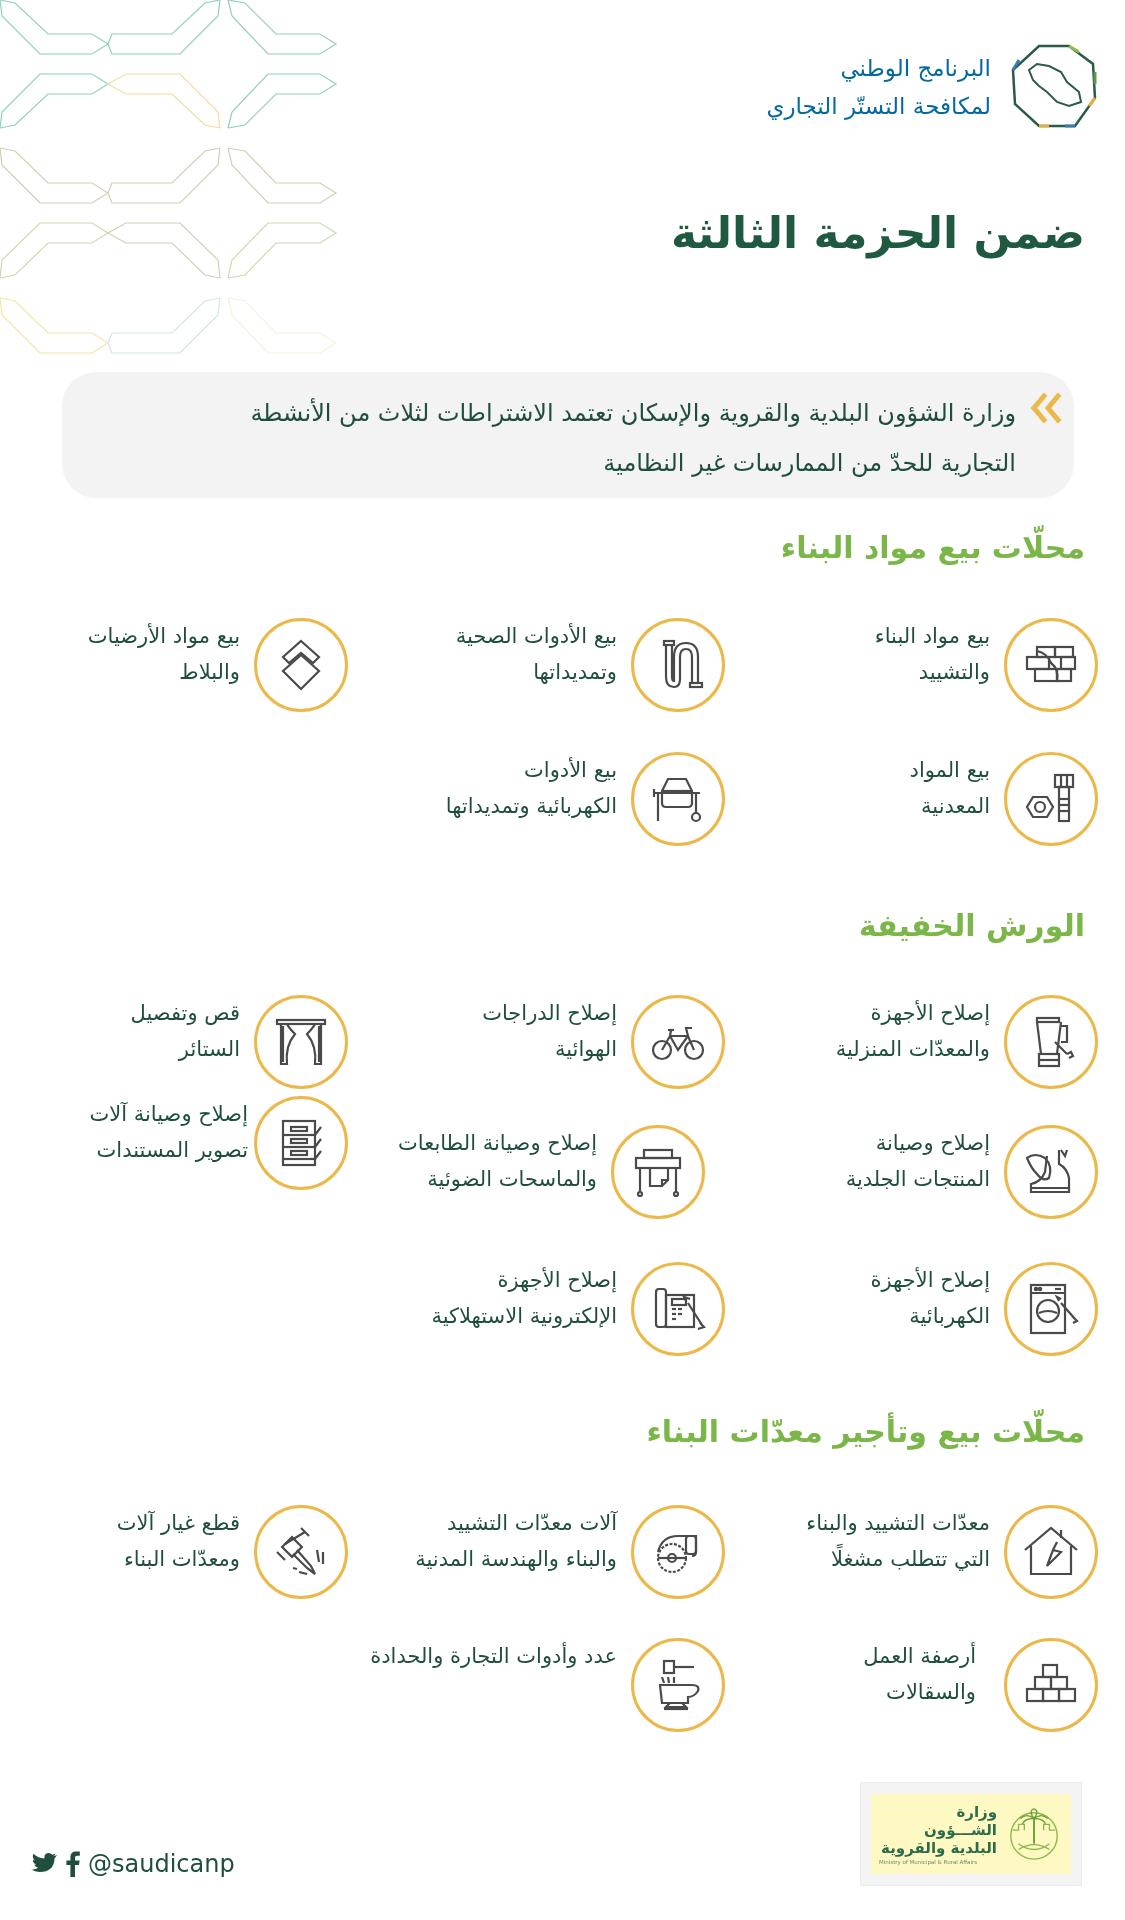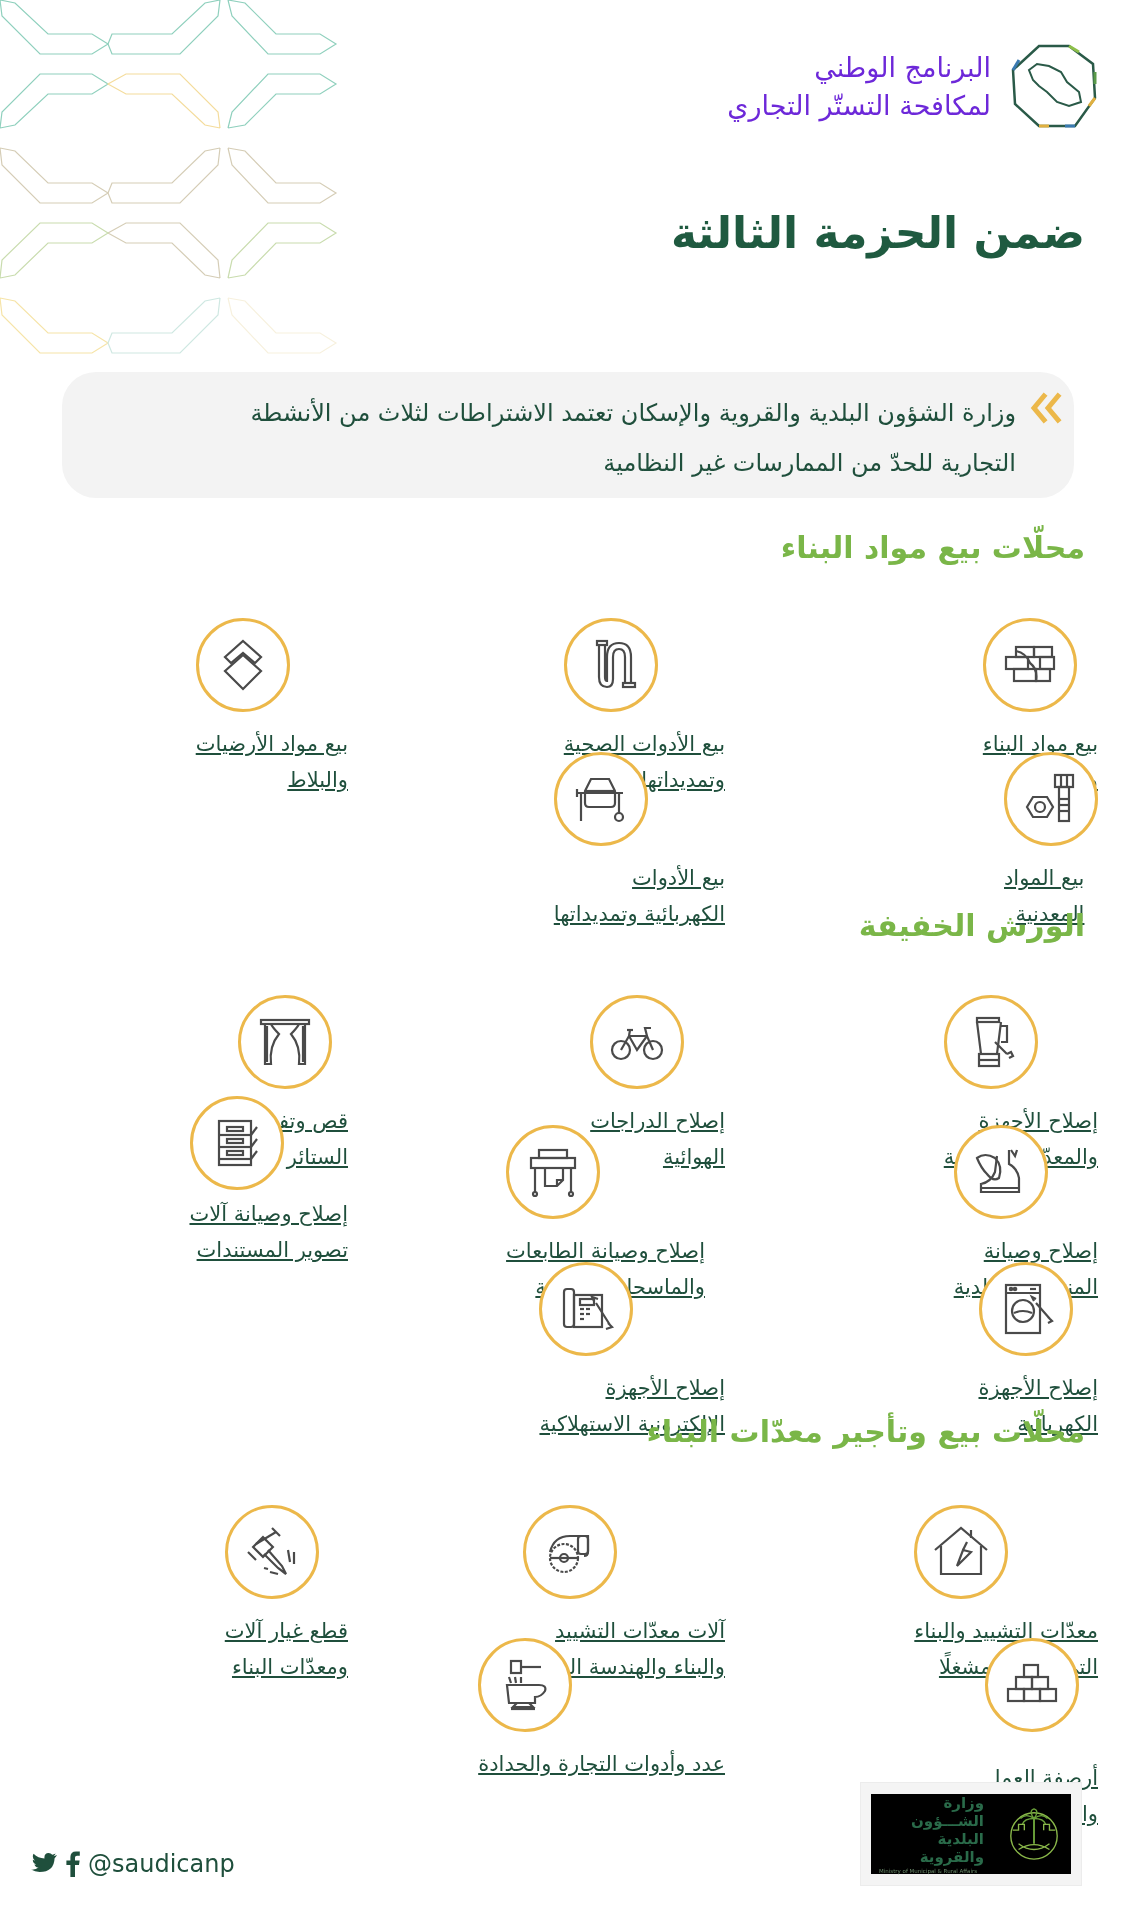--- a/index.html
+++ b/index.html
@@ -3,39 +3,39 @@
 <meta charset="utf-8">
 <style>
   * { box-sizing: border-box; margin: 0; padding: 0; }
   html, body { width: 1125px; height: 1920px; background: #ffffff; overflow: hidden; }
   body { position: relative; font-family: "DejaVu Sans", "Liberation Sans", sans-serif; color: #1f4f3c; }
 
   .pattern { position: absolute; left: 0; top: 0; width: 360px; height: 360px; }
 
   .logo { position: absolute; right: 26px; top: 42px; display: flex; align-items: center; gap: 18px; flex-direction: row; }
   .logo-mark { width: 90px; height: 90px; }
-  .logo-text { text-align: right; color: #6d28d9; font-size: 27px; line-height: 38px; }
+  .logo-text { text-align: right; color: #0369a1; font-size: 23px; line-height: 38px; }
 
   .title { position: absolute; right: 40px; top: 200px; text-align: right; color: #1f5a40; font-weight: bold; font-size: 44px; line-height: 66px; }
 
   .intro { position: absolute; left: 62px; top: 372px; width: 1012px; height: 126px; background: #f3f3f3; border-radius: 34px; padding: 14px 28px 0 60px; }
   .intro-chevron { position: absolute; right: 8px; top: 18px; width: 40px; height: 36px; }
   .intro-text { position: absolute; right: 58px; top: 16px; left: 30px; text-align: right; font-size: 24px; line-height: 50px; color: #1f4f3c; }
 
   .section-title { position: absolute; right: 40px; color: #7ab648; font-weight: bold; font-size: 30px; text-align: right; }
 
-  .item { position: absolute; display: flex; flex-direction: column; align-items: flex-end; gap: 14px; text-decoration: underline; }
+  .item { position: absolute; display: flex; flex-direction: row; align-items: flex-start; gap: 14px; }
   .circle { width: 94px; height: 94px; border-radius: 50%; border: 3px solid #ecb84a; display: flex; align-items: center; justify-content: center; flex-shrink: 0; background: #fff; }
   .circle svg { width: 60px; height: 60px; }
   .item-text { text-align: right; font-size: 21px; line-height: 36px; color: #1f4f3c; white-space: nowrap; }
 
   .footer-social { position: absolute; left: 30px; top: 1850px; display: flex; direction: ltr; align-items: center; gap: 8px; color: #1f4f3c; font-size: 24px; }
   .footer-social svg { width: 28px; height: 26px; }
   .ministry { position: absolute; left: 860px; top: 1782px; width: 222px; height: 104px; background: #f4f4f4; border: 1px solid #ececec; display: flex; flex-direction: row; align-items: center; justify-content: center; gap: 10px; padding: 8px; }
-  .ministry-inner { background: #000000; width: 200px; height: 80px; display: flex; align-items: center; gap: 21px; padding: 4px 8px; }
+  .ministry-inner { background: #fef9c3; width: 200px; height: 80px; display: flex; align-items: center; gap: 8px; padding: 4px 8px; }
   .ministry-text-ar { text-align: right; color: #2a6b4a; font-size: 15px; line-height: 18px; font-weight: bold; }
   .ministry-text-en { font-size: 5.5px; color: #6a8a6a; direction: ltr; text-align: left; margin-top: 2px; }
 </style>
 </head>
 <body>
 
 <svg class="pattern" viewBox="0 0 360 360" fill="none" stroke-width="1.2">
   <g stroke="#8fd0bd">
     <polyline points="0,0 15,3 48,34 92,34 108,44 92,54 40,54 2,16 0,0"></polyline>
     <polyline points="220,0 205,3 172,34 112,34 108,44 112,54 180,54 218,16 220,0"></polyline>

